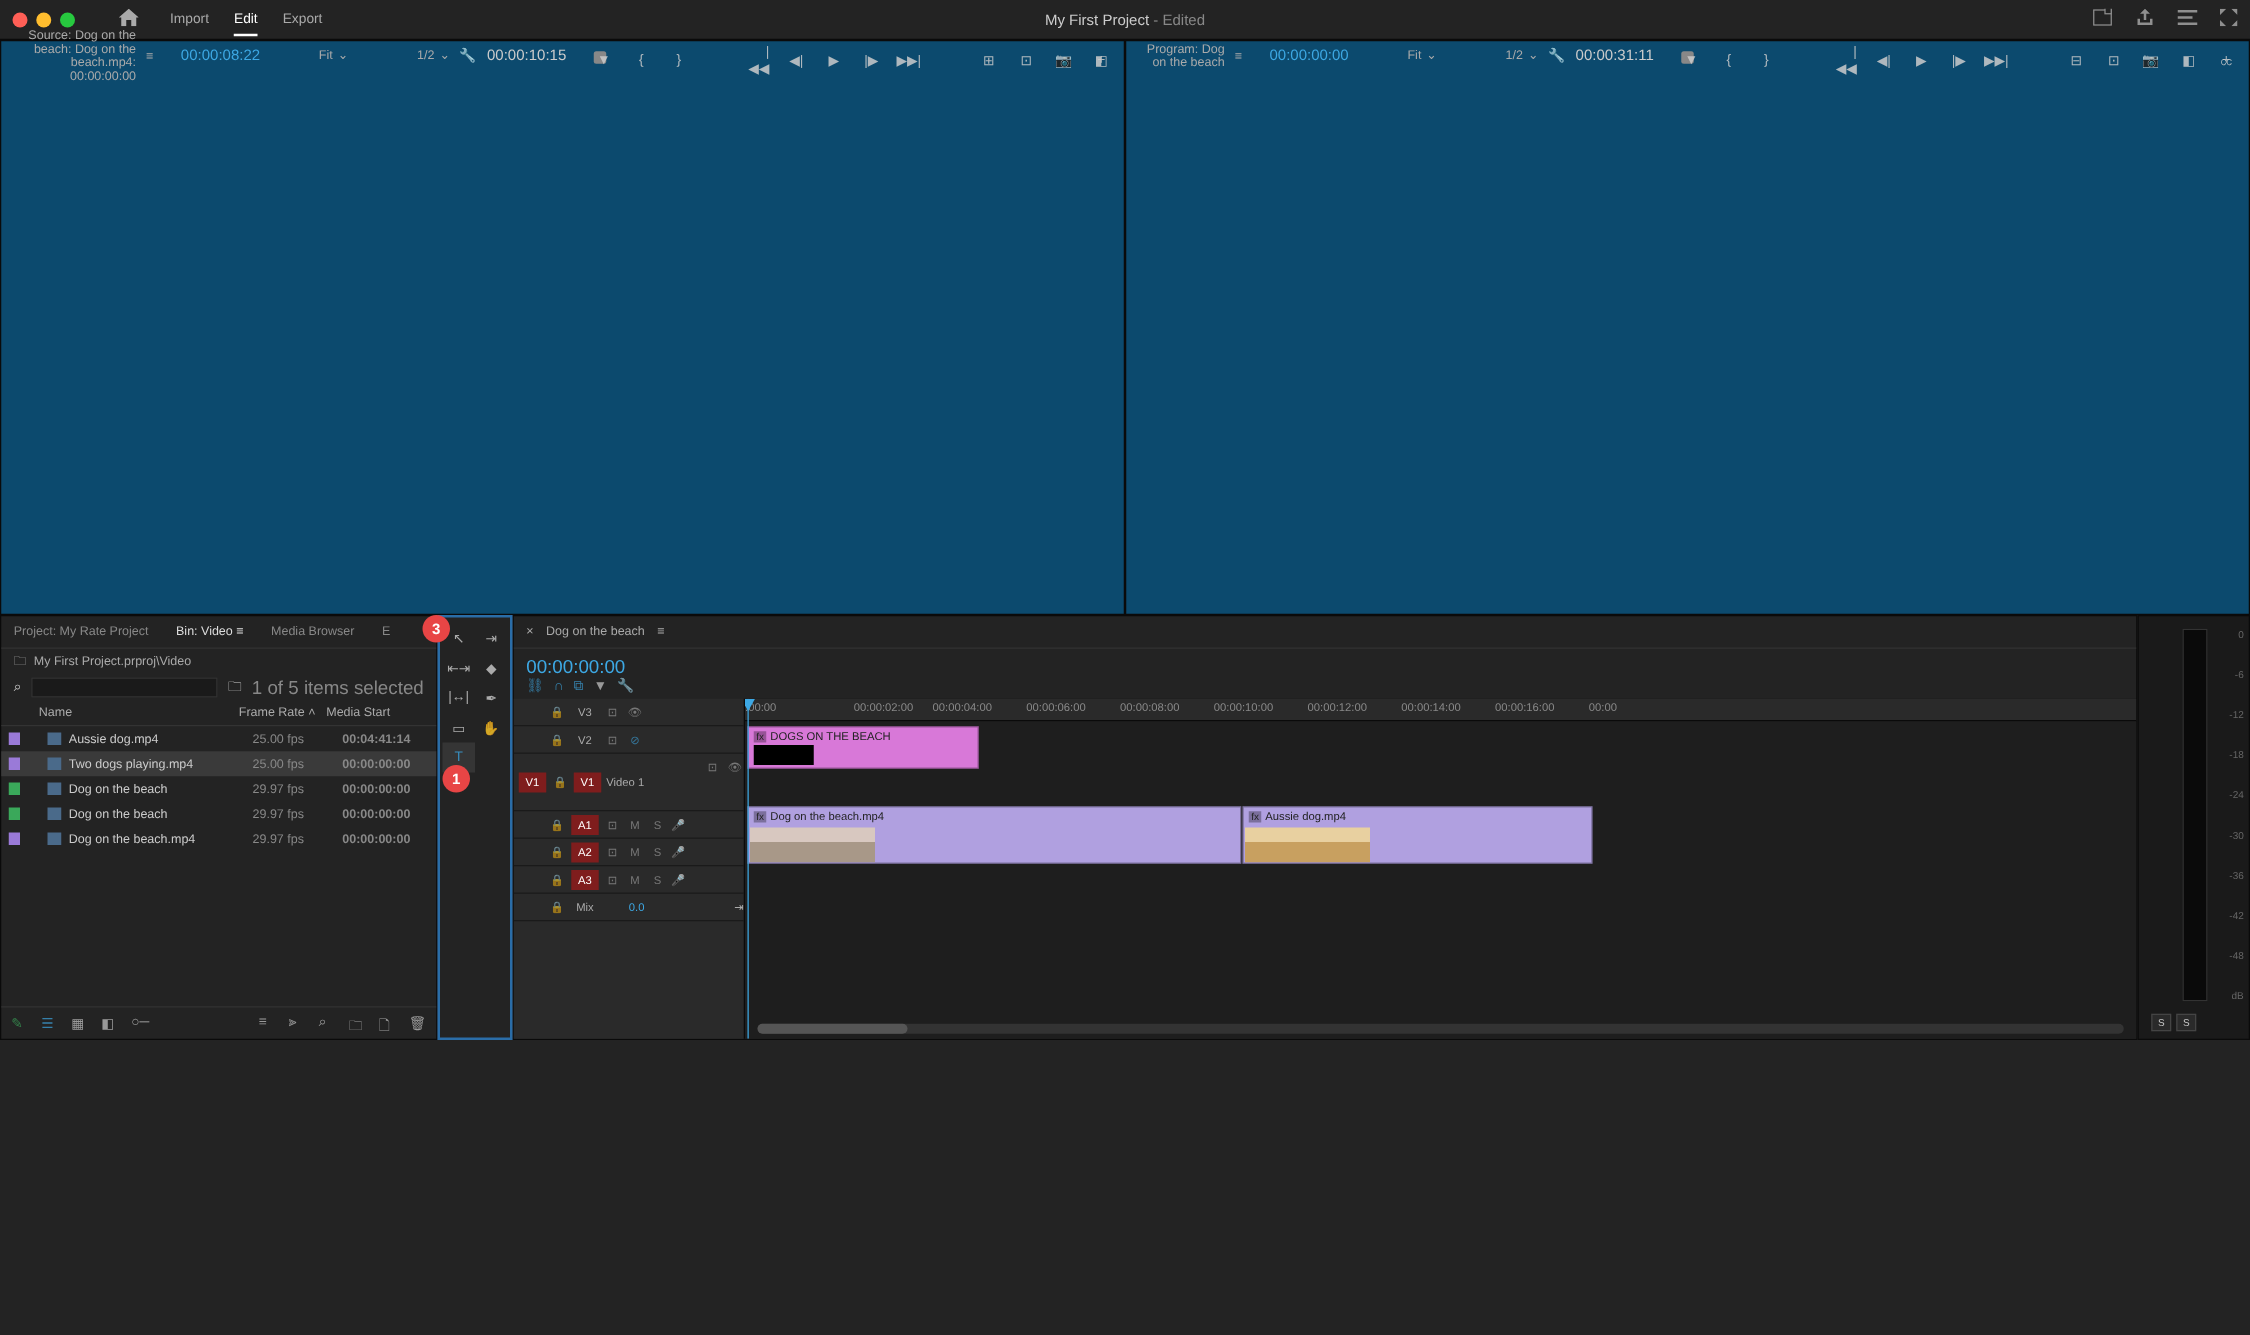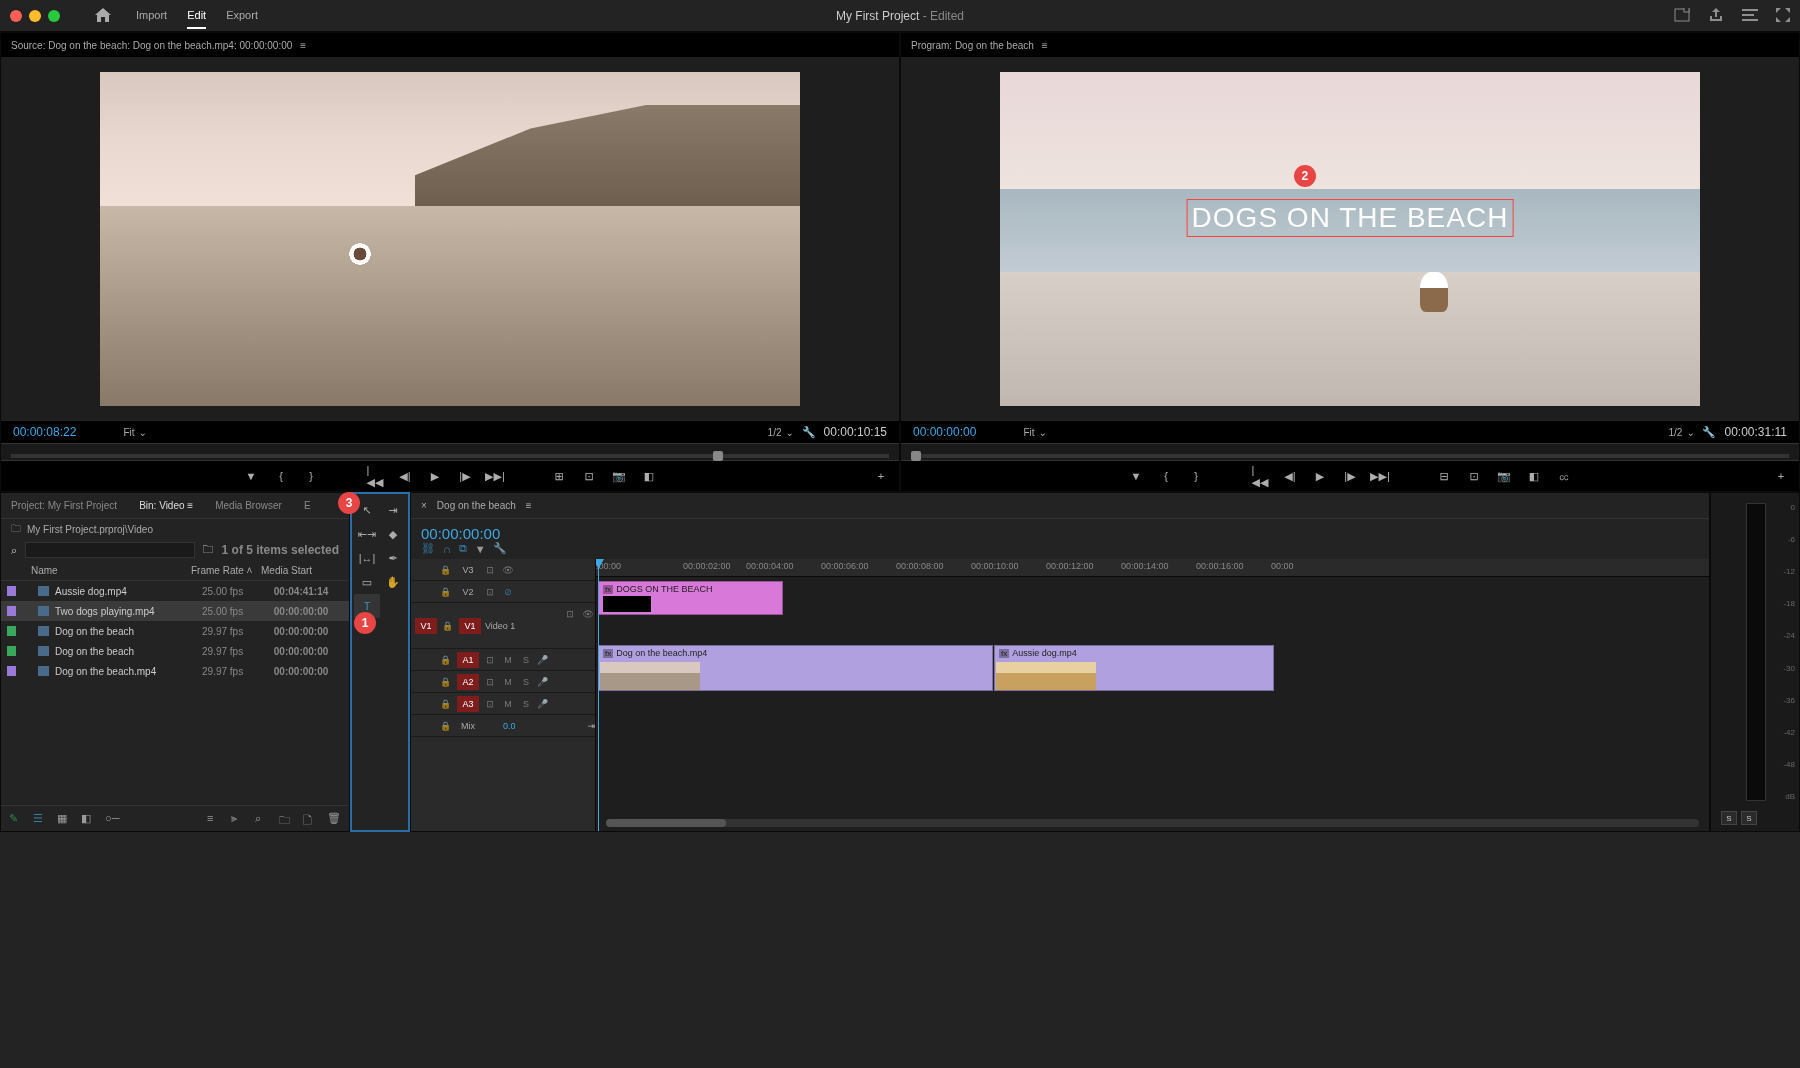--- a/index.html
+++ b/index.html
@@ -12,21 +12,21 @@
 .home-icon { margin: 0 15px; opacity: .8; cursor: pointer; }
 .top-tabs { display: flex; gap: 20px; margin-left: 10px; }
 .top-tab { padding: 6px 0; cursor: pointer; color: #aaa; }
 .top-tab.active { color: #fff; border-bottom: 2px solid #fff; }
 .title-center { position: absolute; left: 50%; transform: translateX(-50%); color: #ccc; font-size: 12px; }
 .title-faded { color: #888; }
 .title-right { margin-left: auto; display: flex; gap: 18px; align-items: center; }
 .title-right svg, .title-right span { cursor: pointer; opacity: .8; }
 
 .monitors { display: flex; height: 460px; }
-.monitor { flex: 1; background: #000000; border: 1px solid #0a0a0a; display: flex; flex-direction: column; }
+.monitor { flex: 1; background: #0c4a6e; border: 1px solid #0a0a0a; display: flex; flex-direction: row; text-align: right; }
 .mon-header { height: 24px; padding: 4px 10px; display: flex; align-items: center; gap: 8px; color: #aaa; font-size: 10px; }
 .mon-view { flex: 1; display: flex; align-items: center; justify-content: center; background: #1e1e1e; position: relative; }
 .mon-canvas { width: 78%; height: 92%; position: relative; overflow: hidden; }
 .beach-scene { width: 100%; height: 100%; position: relative; }
 .sky { position: absolute; top: 0; left: 0; right: 0; height: 40%; background: linear-gradient(180deg, #d8c8c0 0%, #e8d8d0 50%, #f0e0d8 100%); }
 .cliff { position: absolute; top: 10%; right: 0; width: 55%; height: 35%; background: linear-gradient(180deg, #8a7a6a 0%, #6a5a4a 100%); clip-path: polygon(0 60%, 30% 20%, 60% 0, 100% 0, 100% 100%, 0 100%); }
 .sand { position: absolute; top: 40%; left: 0; right: 0; bottom: 0; background: linear-gradient(180deg, #c8b8a8 0%, #a89888 50%, #887868 100%); }
 .dog1 { position: absolute; top: 50%; left: 35%; width: 30px; height: 30px; background: radial-gradient(circle, #6a4a3a 30%, #fff 31%, #fff 50%, transparent 51%); }
 .beach2 .sky { height: 52%; background: linear-gradient(180deg, #e8d8d8 0%, #f0e8e0 100%); }
 .beach2 .water { position: absolute; top: 35%; left: 0; right: 0; height: 30%; background: linear-gradient(180deg, #a8b8c0 0%, #c8d0d8 100%); }
@@ -48,21 +48,21 @@
 .tbtn.plus { position: absolute; right: 10px; }
 
 .lower { display: flex; height: 340px; }
 .project-panel { width: 350px; background: #232323; border: 1px solid #0a0a0a; display: flex; flex-direction: column; }
 .panel-tabs { height: 26px; display: flex; align-items: center; padding: 0 4px; gap: 10px; border-bottom: 1px solid #333; font-size: 10px; color: #888; }
 .ptab { padding: 4px 6px; cursor: pointer; }
 .ptab.active { color: #ddd; }
 .breadcrumb { height: 20px; display: flex; align-items: center; padding: 0 10px; gap: 6px; font-size: 10px; color: #aaa; }
 .search-row { height: 22px; display: flex; align-items: center; padding: 0 10px; gap: 8px; }
 .search-input { flex: 1; background: #1a1a1a; border: 1px solid #333; height: 16px; padding: 0 6px; color: #aaa; font-size: 10px; }
-.items-count { font-size: 12px; color: #888; font-weight: bold; }
+.items-count { font-size: 15px; color: #888; }
 .table { flex: 1; display: flex; flex-direction: column; font-size: 10px; }
 .thead { display: flex; height: 20px; align-items: center; border-bottom: 1px solid #333; color: #aaa; padding-left: 30px; }
 .th-name { width: 160px; } .th-fr { width: 70px; } .th-ms { width: 80px; }
 .trow { display: flex; height: 20px; align-items: center; padding-left: 6px; gap: 6px; }
 .trow.selected { background: #3a3a3a; }
 .color-chip { width: 10px; height: 10px; }
 .type-icon { width: 12px; height: 10px; background: #4a6a8a; }
 .td-name { width: 150px; white-space: nowrap; overflow: hidden; }
 .td-fr { width: 70px; color: #888; } .td-ms { width: 80px; color: #888; font-weight: bold; }
 .panel-footer { height: 26px; display: flex; align-items: center; padding: 0 8px; gap: 10px; border-top: 1px solid #333; }
@@ -255,21 +255,21 @@
       <span class="tbtn">㏄</span>
       <span class="tbtn plus">+</span>
     </div>
   </div>
 </div>
 
 <div class="lower">
 
   <div class="project-panel">
     <div class="panel-tabs">
-      <span class="ptab">Project: My First Project</span>
+      <span class="ptab">Project: My Rate Project</span>
       <span class="ptab active"><span>Bin: Video</span> ≡</span>
       <span class="ptab">Media Browser</span>
       <span class="ptab">E</span>
       <span style="margin-left:auto">»</span>
     </div>
     <div class="breadcrumb">
       <span>🗀</span>
       <span>My First Project.prproj\Video</span>
     </div>
     <div class="search-row">

